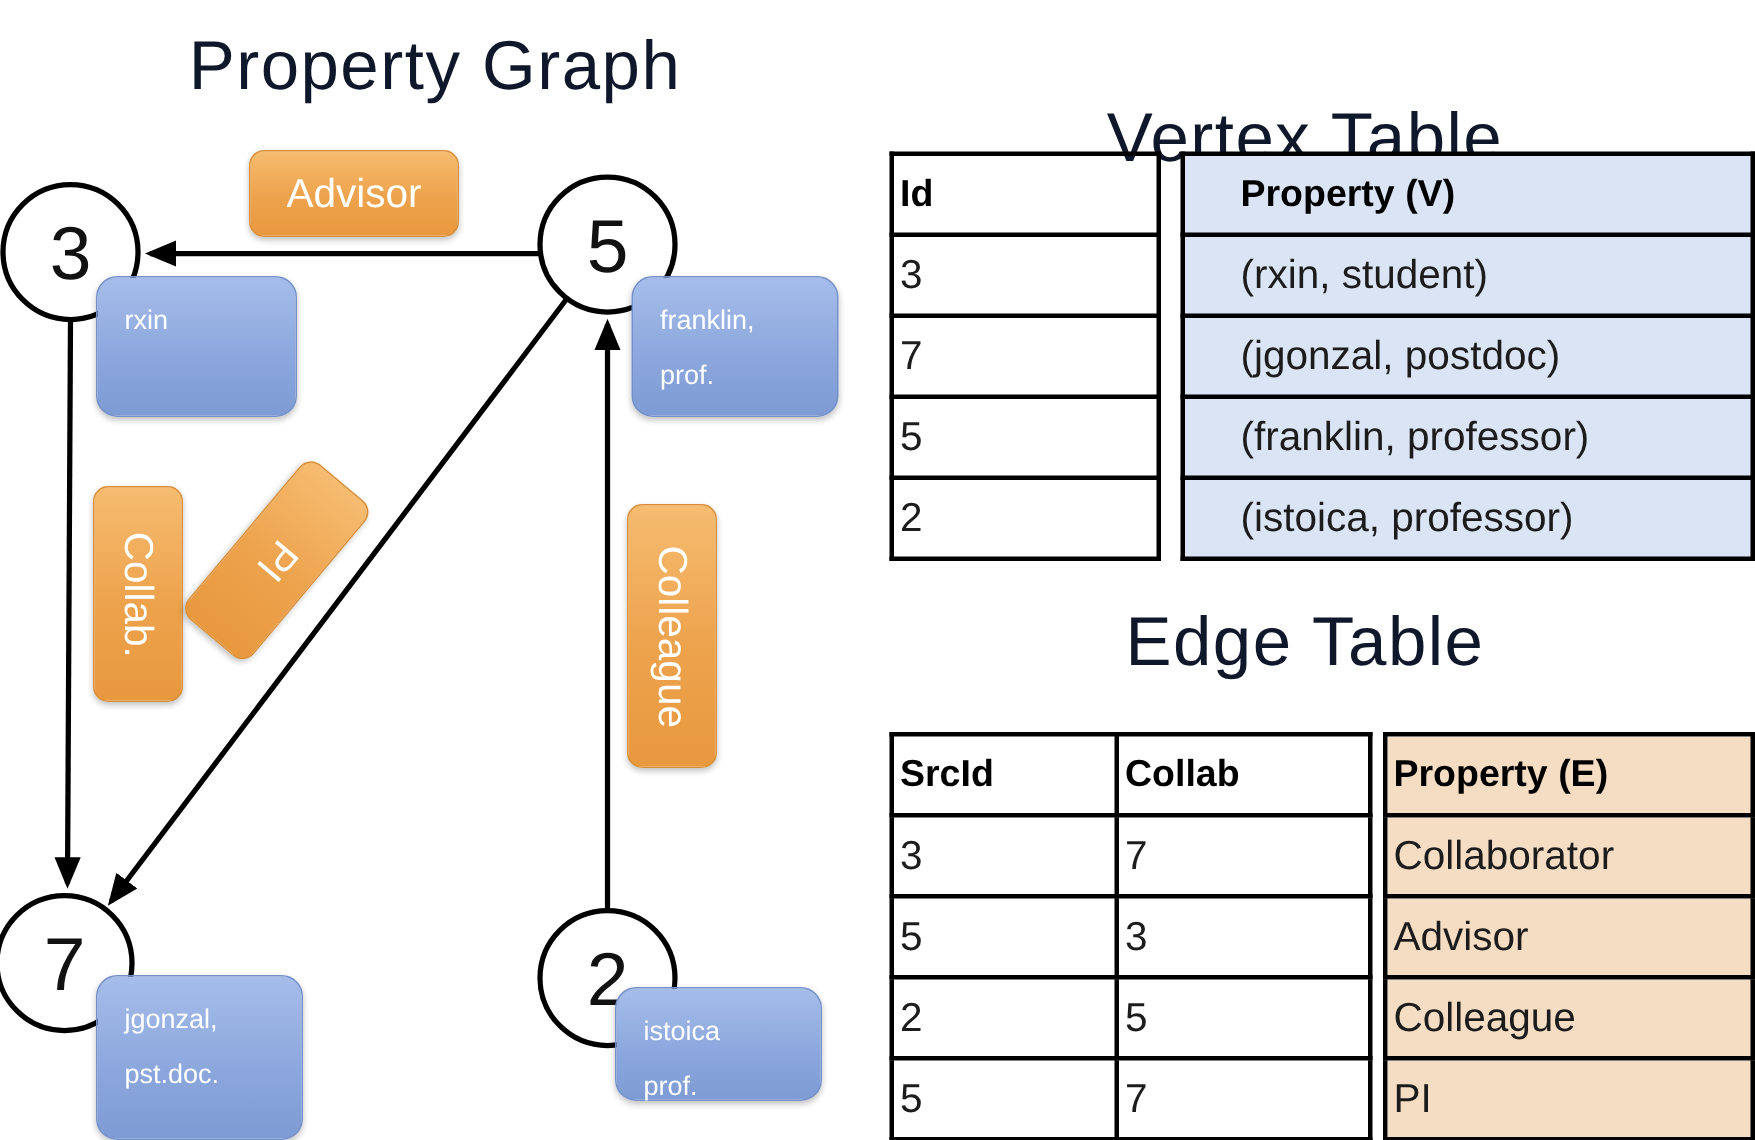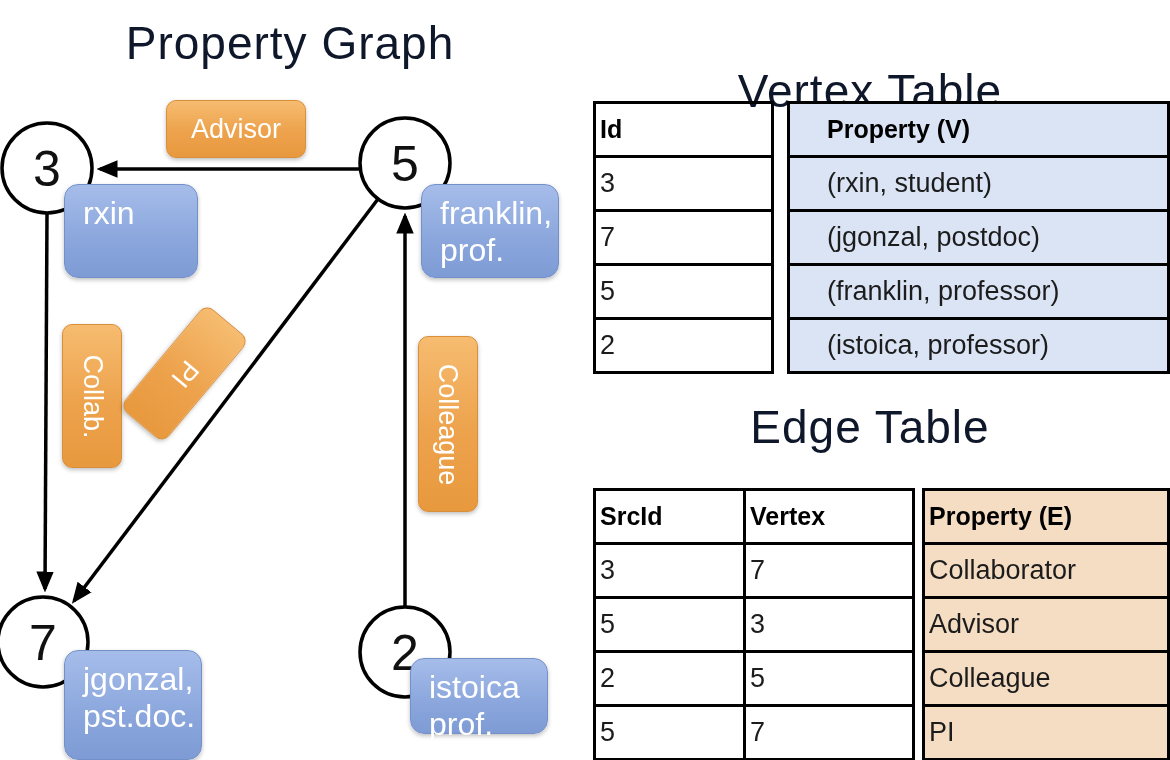--- a/index.html
+++ b/index.html
@@ -40,21 +40,21 @@
   #label-advisor   { left:166px; top:100px; width:138px; height:56px; }
   #label-collab    { left:62px;  top:324px; width:58px;  height:142px; }
   #label-pi        { left:156px; top:306px; width:55px;  height:133px; transform:rotate(40deg); }
   #label-colleague { left:418px; top:336px; width:58px;  height:174px; }
 
   .vertex-label {
     position:absolute; box-sizing:border-box; padding:10px 16px 10px 18px;
     background:linear-gradient(180deg,#a6bdea 0%,#8aa6dc 60%,#7e9bd5 100%);
     border:1px solid #7490c9; border-radius:14px;
     box-shadow:0 2px 4px rgba(0,0,0,0.25);
-    color:#ffffff; font-size:32px; line-height:37px; font-weight:400;
+    color:#ffffff; font-size:18px; line-height:37px; font-weight:400;
   }
   #vlabel-rxin     { left:64px;  top:184px; width:134px; height:94px; }
   #vlabel-franklin { left:421px; top:184px; width:138px; height:94px; }
   #vlabel-jgonzal  { left:64px;  top:650px; width:138px; height:110px; }
   #vlabel-istoica  { left:410px; top:658px; width:138px; height:76px; }
   .vertex-label div { white-space:nowrap; }
 
   
   table { border-collapse:collapse; position:absolute; table-layout:fixed; }
   td {
@@ -171,21 +171,21 @@
         </tr>
   </tbody>
     </table>
 
   <div id="edge-title" class="big-title">Edge Table</div>
 
   <table id="et-ids">
     <tbody>
         <tr>
       <td class="hdr" style="width:150px">SrcId</td>
-      <td class="hdr">Vertex</td>
+      <td class="hdr">Collab</td>
         </tr>
     <tr>
       <td>3</td>
       <td>7</td>
         </tr>
     <tr>
       <td>5</td>
       <td>3</td>
         </tr>
     <tr>

